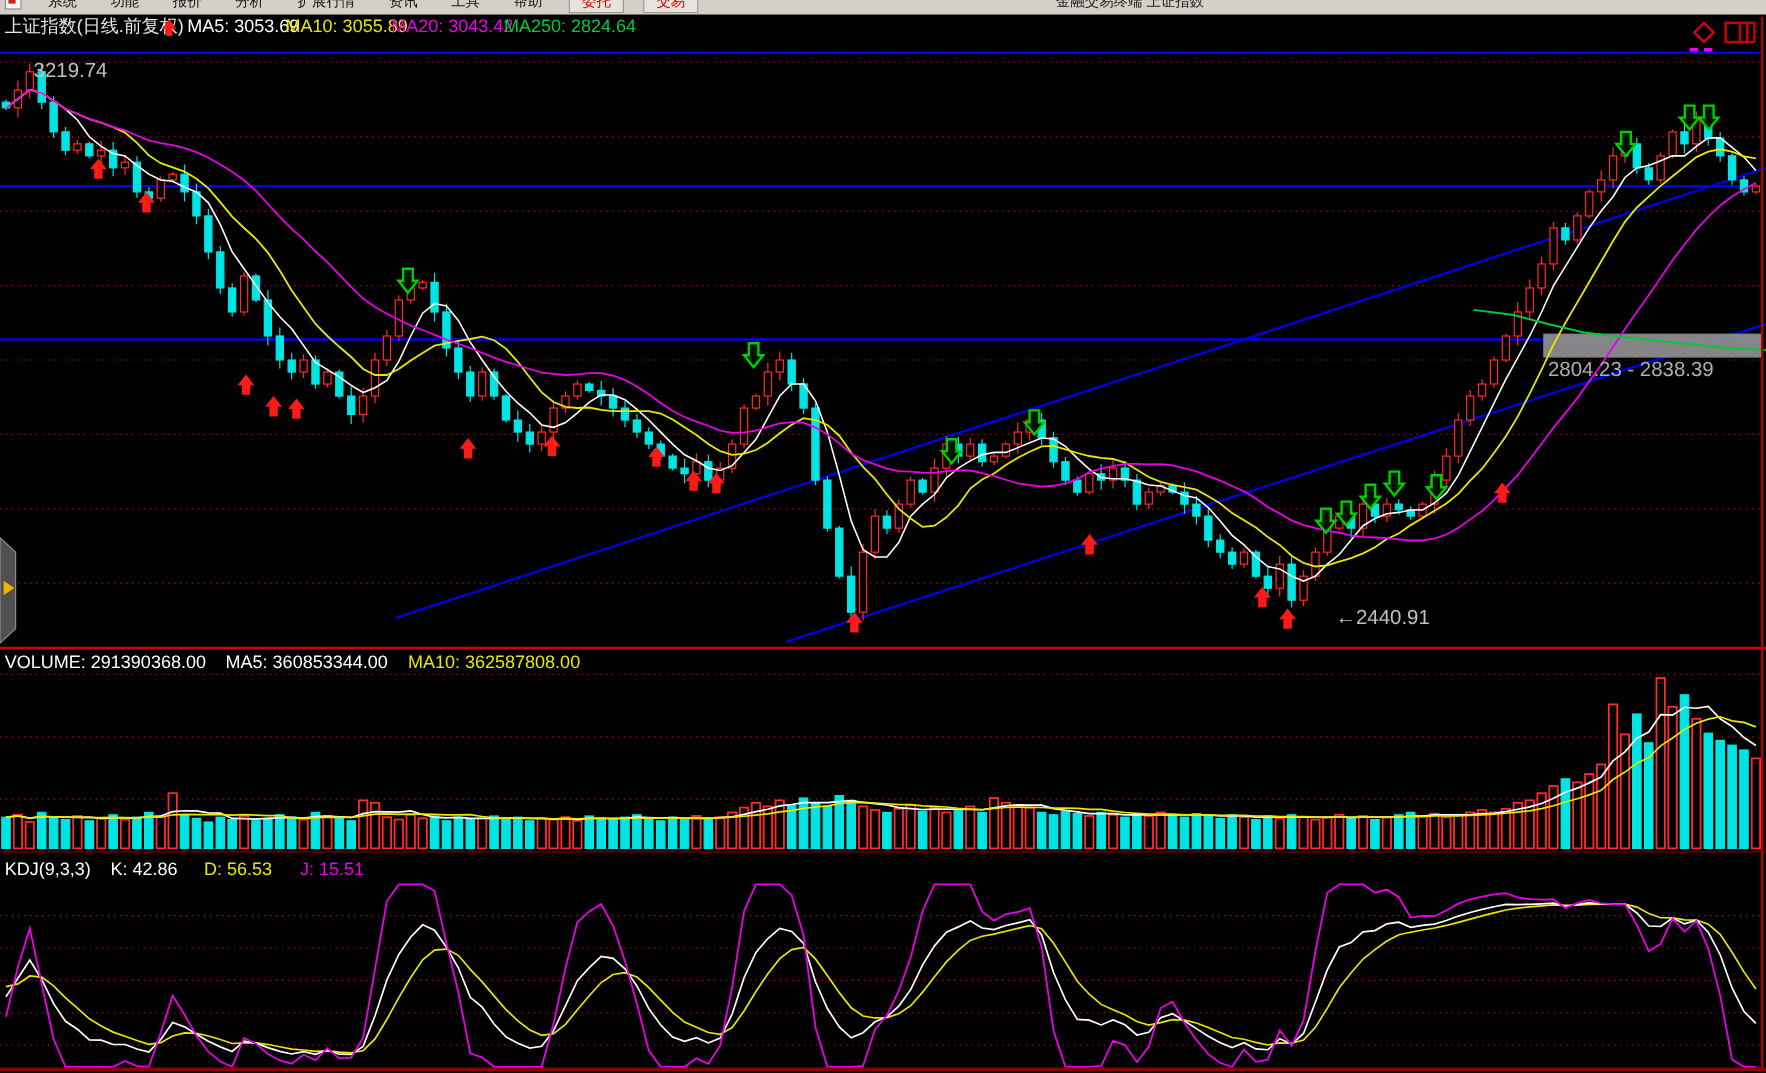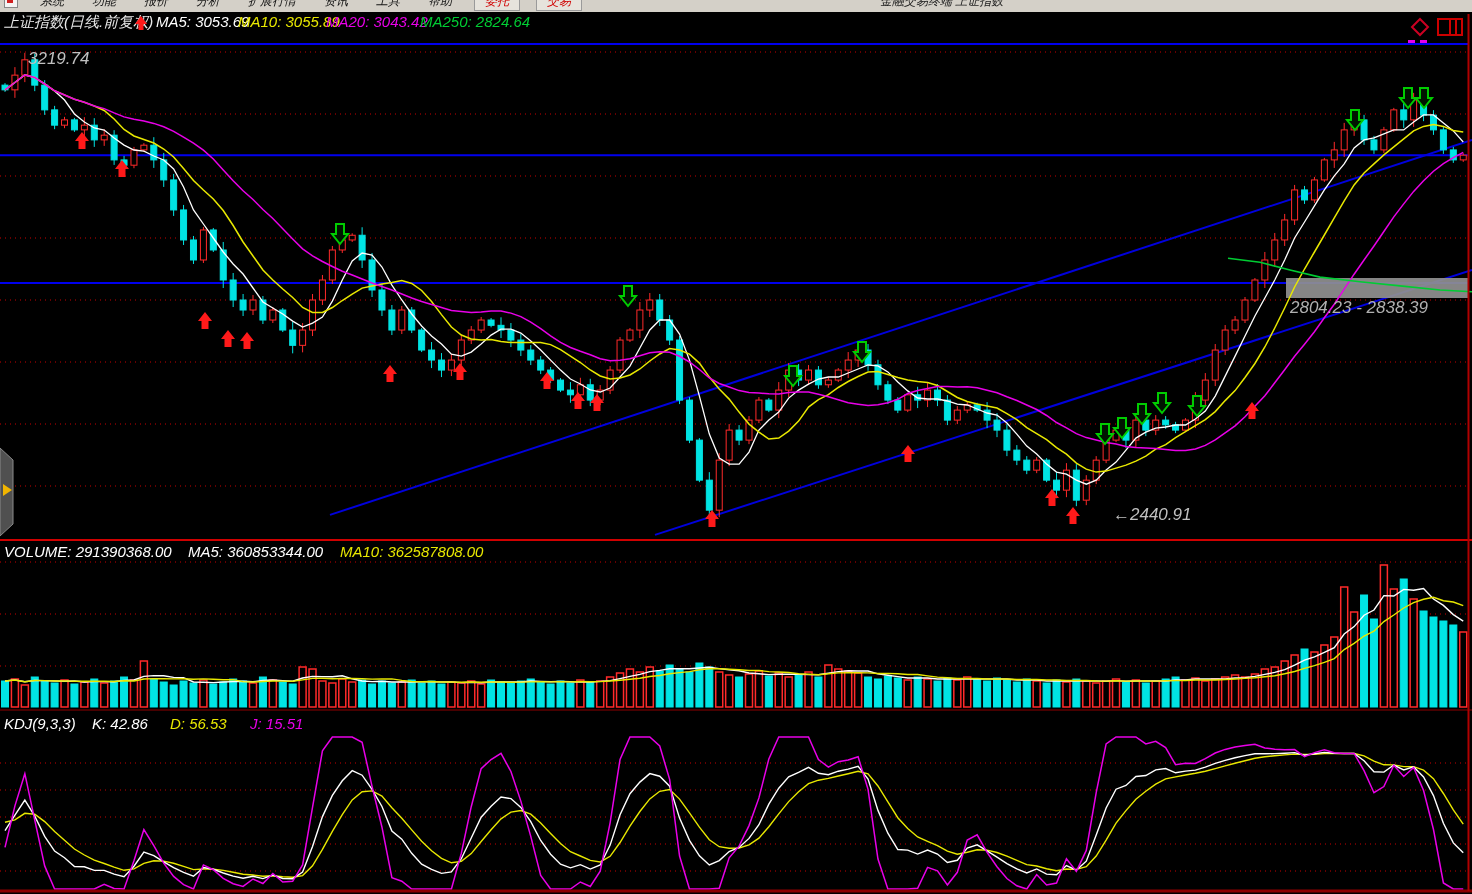--- a/index.html
+++ b/index.html
@@ -1,17 +1,17 @@
 <!DOCTYPE html>
 <html><head>
 <meta charset="utf-8">
 <style>
   html,body{margin:0;padding:0;background:#000;}
   #screen{position:relative;width:1472px;height:894px;background:#000;overflow:hidden;
-          font-family:"Liberation Sans",sans-serif;font-style:italic;}
+          font-family:"Liberation Sans",sans-serif;}
   
   .menubar{position:absolute;top:0;left:0;width:1472px;height:12px;background:#d4d0c8;
            border-bottom:1px solid #7b7b7b;overflow:hidden;}
   .menurow{position:absolute;top:-10px;left:0;width:1472px;height:22px;display:flex;
            align-items:center;font-size:12px;color:#111;}
   .appicon{width:12px;height:12px;margin:0 8px 0 4px;background:#f4f4f4;border:1px solid #888;
            position:relative;}
   .appicon::after{content:"";position:absolute;left:2px;top:2px;width:6px;height:6px;background:#d02020;}
   .mitem{margin:0 14px;white-space:nowrap;}
   .mbtn{margin:0 8px;padding:0 10px;color:#d00000;border:1px solid #9a9a9a;background:#e6e3dc;

